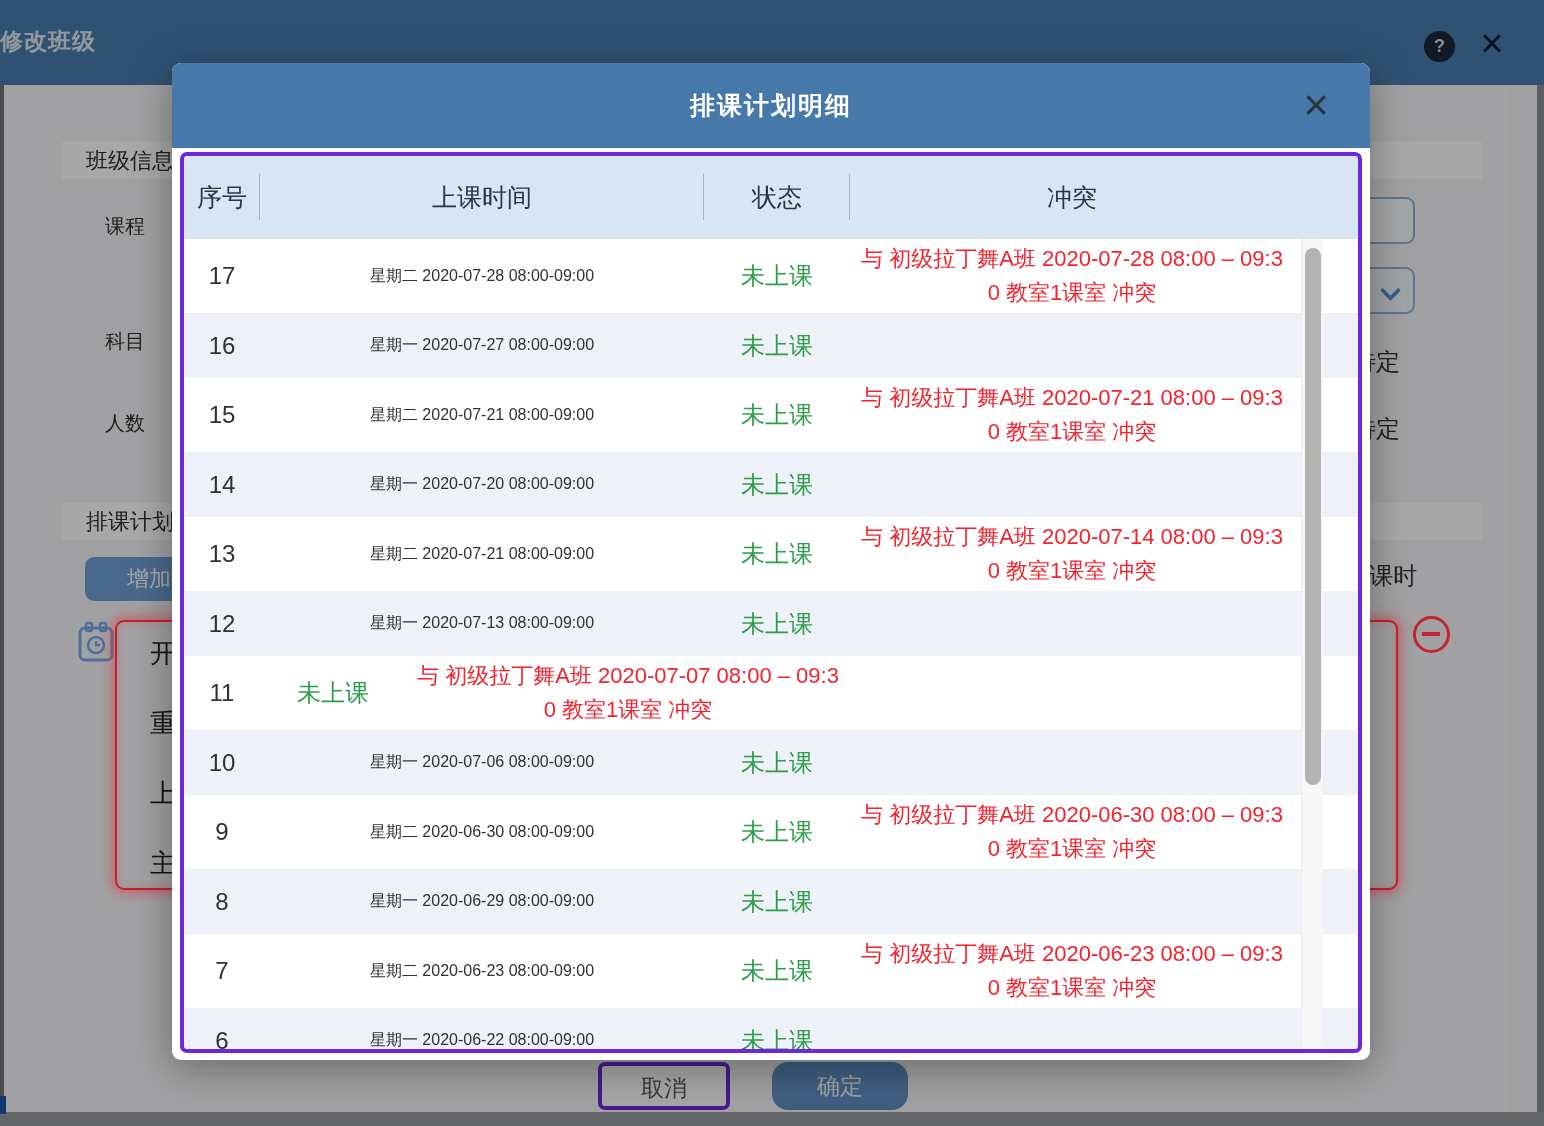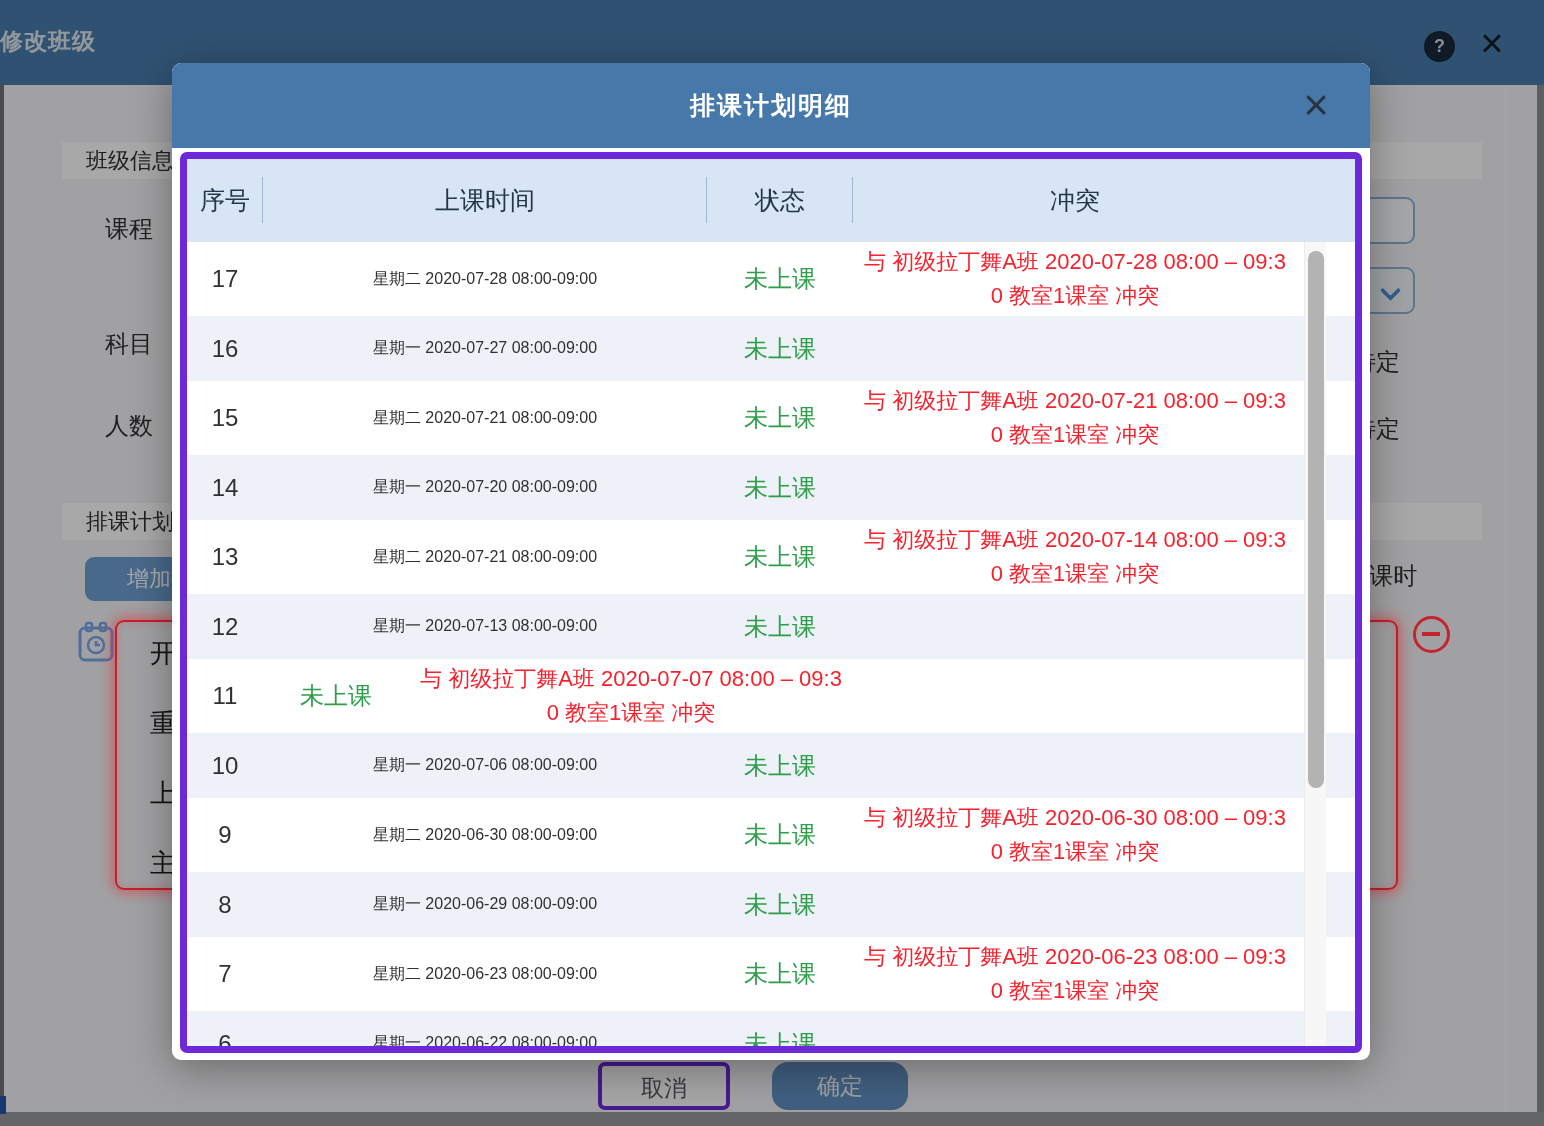--- a/index.html
+++ b/index.html
@@ -20,21 +20,21 @@
   .left-strip  { position:absolute; left:0; top:85px; width:4px;  bottom:0; background:#6f7276; }
   .right-strip { position:absolute; right:0; top:85px; width:7px; bottom:0; background:#8b8e92; }
   .right-divider { position:absolute; left:1505px; top:85px; width:2px; bottom:14px;
                    background:rgba(255,255,255,0.45); }
   .bottom-band { position:absolute; left:0; bottom:0; width:1544px; height:14px; background:#97999c; }
   .blue-notch  { position:absolute; left:0; bottom:12px; width:6px; height:18px; background:#2456a8; }
 
   .section-band { position:absolute; left:62px; width:1420px; height:37px; background:#ffffff;
                   font-size:22px; color:#303133; line-height:37px; padding-left:24px; }
   .band-1 { top:142px; } .band-2 { top:503px; }
-  .bg-label { position:absolute; font-size:24px; color:#303133; }
+  .bg-label { position:absolute; font-size:20px; color:#303133; }
   .lbl-course  { left:105px; top:213px; }
   .lbl-subject { left:105px; top:328px; }
   .lbl-count   { left:105px; top:410px; }
 
   .frag-input  { position:absolute; left:1335px; top:197px; width:80px; height:47px;
                  background:#fbfcfd; border:2px solid #8fb2d6; border-radius:9px; }
   .frag-select { position:absolute; left:1335px; top:267px; width:80px; height:47px;
                  background:#f2f7fc; border:2px solid #8fb2d6; border-radius:9px; }
   .chevron-down { position:absolute; left:1383px; top:283px; width:15px; height:15px;
                   border-right:4px solid #4f8ed4; border-bottom:4px solid #4f8ed4;
@@ -75,21 +75,21 @@
   .modal { position:absolute; left:172px; top:63px; width:1198px; height:997px; z-index:3;
            background:#ffffff; border-radius:9px; overflow:hidden;
            box-shadow:0 8px 40px rgba(0,0,0,0.35); }
   .modal-header { height:85px; background:#4679a9; position:relative; }
   .modal-title { text-align:center; line-height:85px; color:#ffffff; font-size:25px;
                  font-weight:700; letter-spacing:2px; }
   .modal-close { position:absolute; right:32px; top:18px; width:44px; height:50px;
                  color:#27333f; font-size:44px; line-height:48px; text-align:center; }
 
   .table-wrap { position:absolute; left:8px; top:89px; width:1182px; height:901px;
-                border:7px solid #6d28d9; border-radius:7px; background:#14b8a6; overflow:hidden; }
+                border:4px solid #6d28d9; border-radius:7px; background:#14b8a6; overflow:hidden; }
   .thead { height:83px; background:#d7e5f5; display:flex; align-items:center;
            border-bottom:1px solid #dfe3e8; position:relative; }
   .hc { text-align:center; font-size:25px; color:#26364a; position:relative; }
   .hc1 { width:76px; } .hc2 { width:444px; } .hc3 { width:146px; } .hc4 { width:444px; }
   .hc1::after,.hc2::after,.hc3::after { content:""; position:absolute; right:0; top:50%;
         transform:translateY(-50%); width:1px; height:46px; background:#9fb6d4; }
 
   .rows { position:relative; }
   .trow { display:flex; align-items:center; height:65px; background:#ffffff; }
   .trow.alt { background:#eef1f7; }

